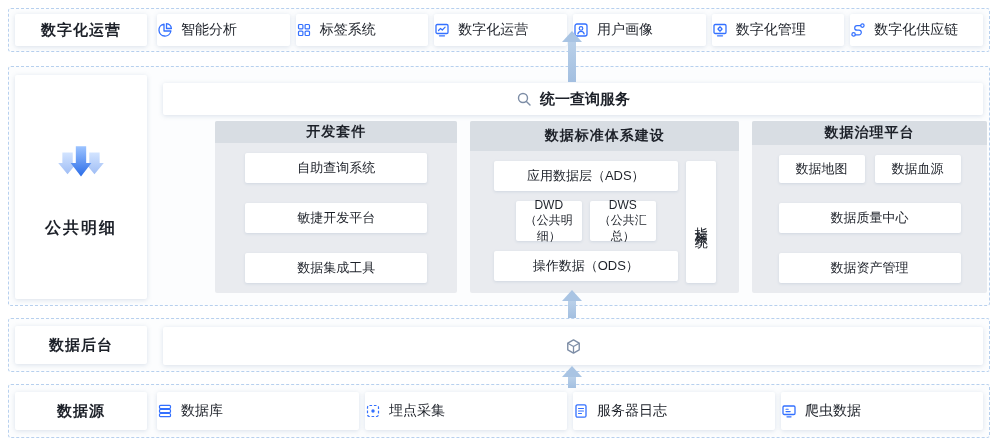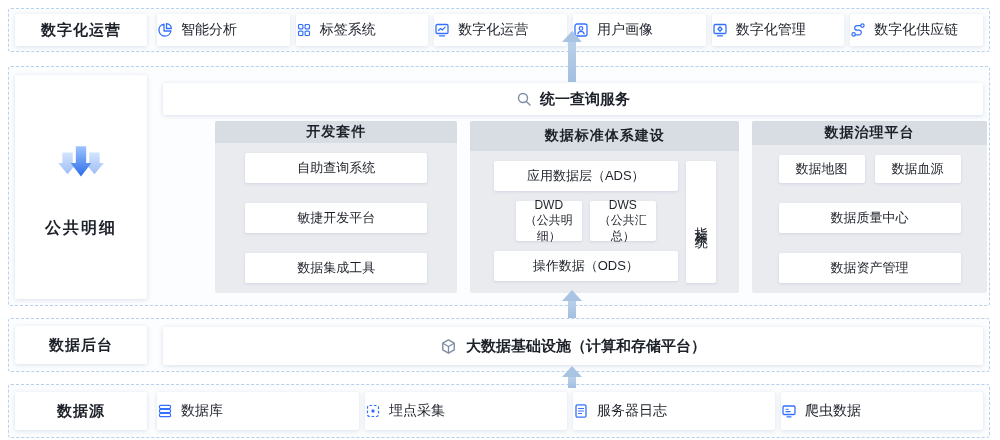--- a/index.html
+++ b/index.html
@@ -256,21 +256,20 @@
 
   <div class="section" id="sec-backend">
     <div class="row-label card" style="left:6px; top:7px; width:132px; height:38px;">数据后台</div>
     <div class="card" id="infra-bar">
       <span class="icon-gray">
         <svg width="17" height="17" viewBox="0 0 16 16" fill="none">
             <path d="M8 1.8l5.4 3.1v6.2L8 14.2l-5.4-3.1V4.9z" stroke="currentColor" stroke-width="1.3" stroke-linejoin="round"></path>
             <path d="M2.6 4.9L8 8m0 0l5.4-3.1M8 8v6.2" stroke="currentColor" stroke-width="1.2"></path>
           </svg>
       </span>
-      <span>大数据基础设施（计算和存储平台）</span>
     </div>
   </div>
 
   <div class="arrow" id="arrow-backend">
     <div class="arrow-head"></div>
     <div class="arrow-shaft"></div>
   </div>
 
   <div class="section" id="sec-source">
     <div class="row-label card" style="left:6px; top:7px; width:132px; height:38px;">数据源</div>

